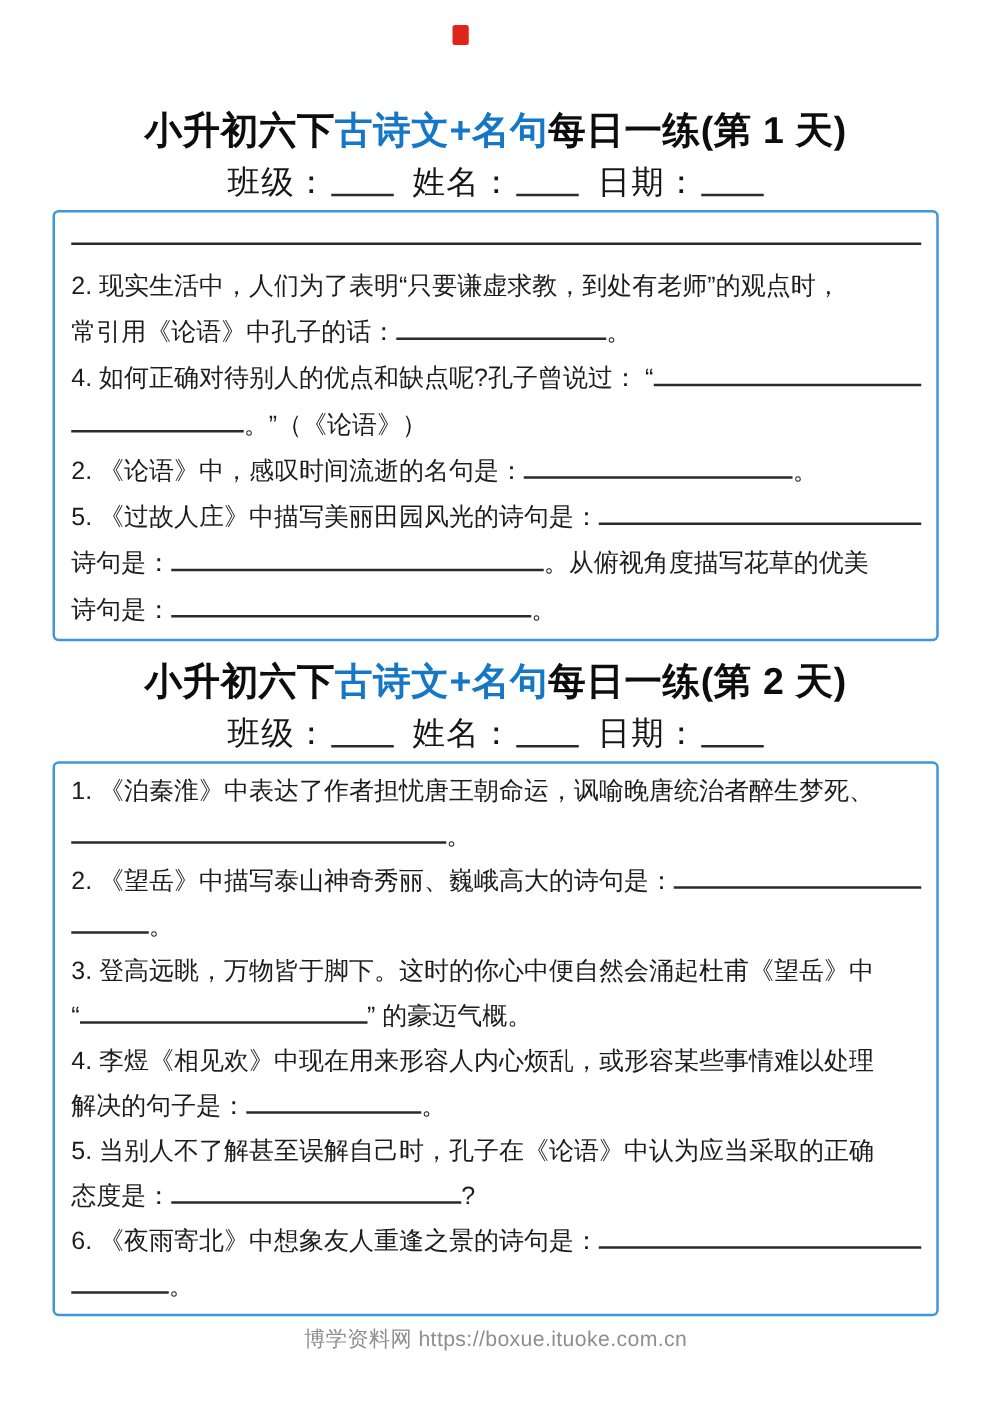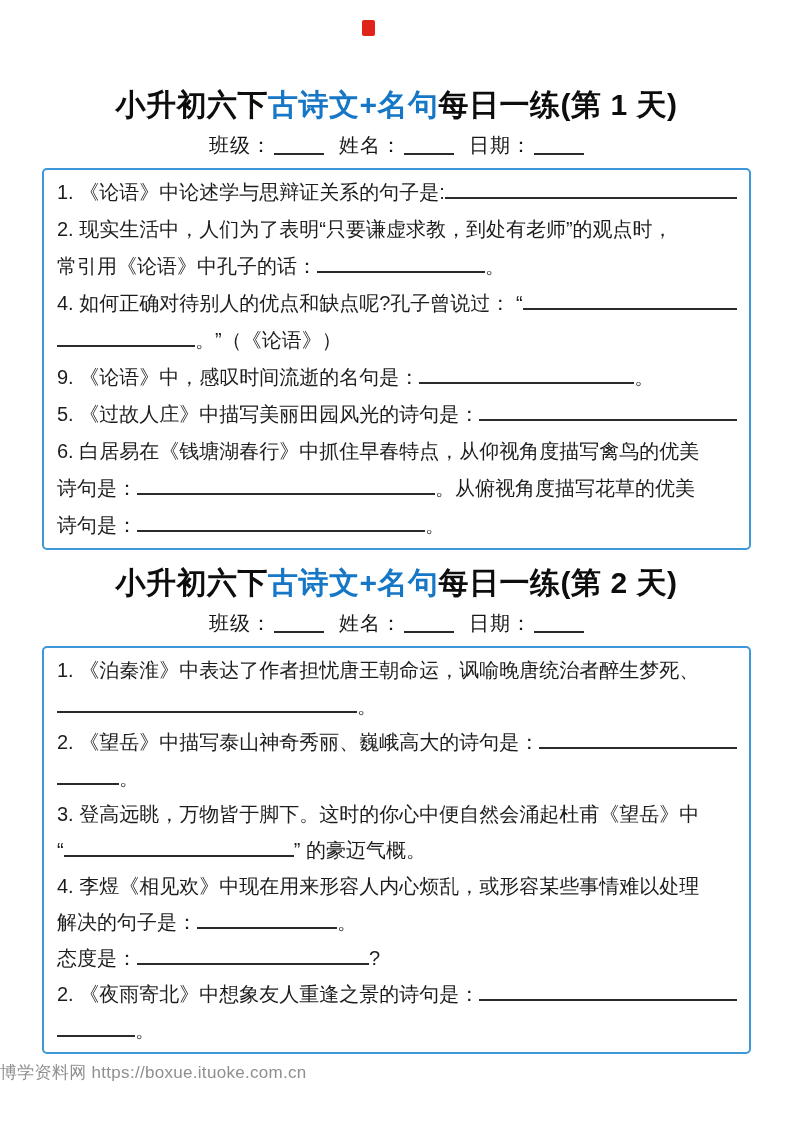--- a/index.html
+++ b/index.html
@@ -17,21 +17,21 @@
     background:var(--rm,#e02419);border-radius:2px;
   }
   .title{
     text-align:center;font-weight:bold;font-size:30px;line-height:36px;
     color:#0d0d0d;letter-spacing:.5px;white-space:nowrap;
   }
   .sec1 .title{padding-top:70px;}
   .sec2 .title{padding-top:15px;}
   .title .hl{color:var(--hl,#1577c5);}
   .info{
-    text-align:center;font-size:20px;line-height:26px;margin-top:9px;
+    text-align:center;font-size:26px;line-height:26px;margin-top:9px;
     color:#161616;font-weight:500;letter-spacing:1px;white-space:nowrap;
   }
   .ig{white-space:nowrap;}
   .iblank{
     display:inline-block;width:50px;height:12px;
     border-bottom:2px solid var(--ul,#2b2b2b);
     vertical-align:-3px;margin:0 15px 0 2px;
   }
   .ig:last-child .iblank{margin-right:0;}
   .qbox{
@@ -49,63 +49,63 @@
   .sec1 .qline{height:37px;line-height:37px;}
   .sec2 .qline{height:36px;line-height:36px;}
   .seg{white-space:pre;flex:0 0 auto;}
   .blank{
     flex:0 0 auto;height:20px;
     border-bottom:2px solid var(--ul,#2b2b2b);
     margin-bottom:-5px;
   }
   .blank.fill{flex:1 1 auto;margin-right:3px;}
   .footer{
-    margin-top:8px;font-size:17px;line-height:22px;
+    text-align:center;margin-top:8px;font-size:17px;line-height:22px;
     color:var(--ft,#8f8f8f);letter-spacing:.3px;
   }
 </style>
 </head>
 <body>
 
 <div class="page">
   <div class="red-mark"></div>
 
   <section class="day sec1">
     <div class="title">
       <span>小升初六下</span><span class="hl">古诗文+名句</span><span>每日一练(第 1 天)</span>
     </div>
     <div class="info"><span class="ig"><span>班级：</span><span class="iblank"></span></span><span class="ig"><span>姓名：</span><span class="iblank"></span></span><span class="ig"><span>日期：</span><span class="iblank"></span></span></div>
     <div class="qbox">
-        <div class="qline"><span class="seg">1. 《论语》中论述学与思辩证关系的句子是:</span><span class="blank fill"></span></div>
+        <div class="qline"><span class="blank fill"></span></div>
         <div class="qline"><span class="seg">2. 现实生活中，人们为了表明“只要谦虚求教，到处有老师”的观点时，</span></div>
         <div class="qline"><span class="seg">常引用《论语》中孔子的话：</span><span class="blank" style="width: 168px;"></span><span class="seg">。</span></div>
         <div class="qline"><span class="seg">4. 如何正确对待别人的优点和缺点呢?孔子曾说过： “</span><span class="blank fill"></span></div>
         <div class="qline"><span class="blank" style="width: 138px;"></span><span class="seg">。”（《论语》）</span></div>
-        <div class="qline"><span class="seg">9. 《论语》中，感叹时间流逝的名句是：</span><span class="blank" style="width: 215px;"></span><span class="seg">。</span></div>
+        <div class="qline"><span class="seg">2. 《论语》中，感叹时间流逝的名句是：</span><span class="blank" style="width: 215px;"></span><span class="seg">。</span></div>
         <div class="qline"><span class="seg">5. 《过故人庄》中描写美丽田园风光的诗句是：</span><span class="blank fill"></span></div>
-        <div class="qline"><span class="seg">6. 白居易在《钱塘湖春行》中抓住早春特点，从仰视角度描写禽鸟的优美</span></div>
         <div class="qline"><span class="seg">诗句是：</span><span class="blank" style="width: 298px;"></span><span class="seg">。从俯视角度描写花草的优美</span></div>
         <div class="qline"><span class="seg">诗句是：</span><span class="blank" style="width: 288px;"></span><span class="seg">。</span></div>
       </div>
   </section>
 
   <section class="day sec2">
     <div class="title">
       <span>小升初六下</span><span class="hl">古诗文+名句</span><span>每日一练(第 2 天)</span>
     </div>
     <div class="info"><span class="ig"><span>班级：</span><span class="iblank"></span></span><span class="ig"><span>姓名：</span><span class="iblank"></span></span><span class="ig"><span>日期：</span><span class="iblank"></span></span></div>
     <div class="qbox">
         <div class="qline"><span class="seg">1. 《泊秦淮》中表达了作者担忧唐王朝命运，讽喻晚唐统治者醉生梦死、</span></div>
         <div class="qline"><span class="blank" style="width: 300px;"></span><span class="seg">。</span></div>
         <div class="qline"><span class="seg">2. 《望岳》中描写泰山神奇秀丽、巍峨高大的诗句是：</span><span class="blank fill"></span></div>
         <div class="qline"><span class="blank" style="width: 62px;"></span><span class="seg">。</span></div>
         <div class="qline"><span class="seg">3. 登高远眺，万物皆于脚下。这时的你心中便自然会涌起杜甫《望岳》中</span></div>
         <div class="qline"><span class="seg">“</span><span class="blank" style="width: 230px;"></span><span class="seg">” 的豪迈气概。</span></div>
         <div class="qline"><span class="seg">4. 李煜《相见欢》中现在用来形容人内心烦乱，或形容某些事情难以处理</span></div>
         <div class="qline"><span class="seg">解决的句子是：</span><span class="blank" style="width: 140px;"></span><span class="seg">。</span></div>
+        <div class="qline"><span class="seg">5. 当别人不了解甚至误解自己时，孔子在《论语》中认为应当采取的正确</span></div>
         <div class="qline"><span class="seg">态度是：</span><span class="blank" style="width: 232px;"></span><span class="seg">?</span></div>
-        <div class="qline"><span class="seg">2. 《夜雨寄北》中想象友人重逢之景的诗句是：</span><span class="blank fill"></span></div>
+        <div class="qline"><span class="seg">6. 《夜雨寄北》中想象友人重逢之景的诗句是：</span><span class="blank fill"></span></div>
         <div class="qline"><span class="blank" style="width: 78px;"></span><span class="seg">。</span></div>
       </div>
   </section>
 
   <div class="footer">博学资料网 https://boxue.ituoke.com.cn</div>
 </div>
 
 </body></html>

